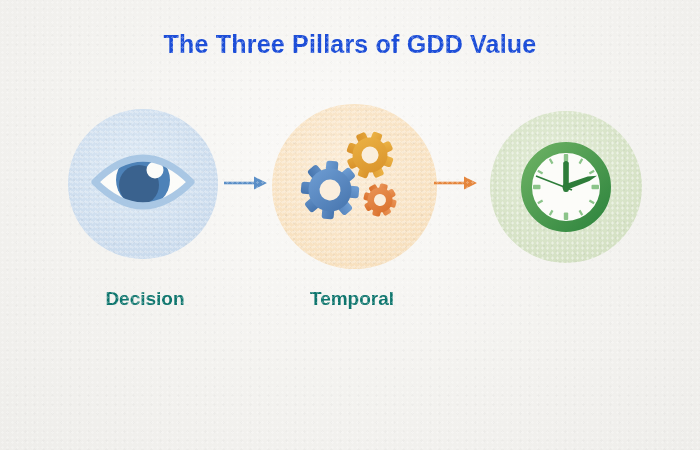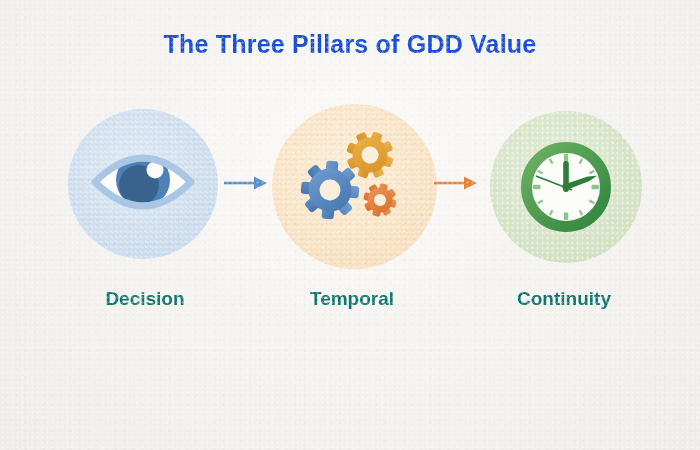--- a/index.html
+++ b/index.html
@@ -168,17 +168,16 @@
     </svg>
   </div>
 
   <div class="label l1">
     <span>Decision</span>
   </div>
   <div class="label l2">
     <span>Temporal</span>
   </div>
   <div class="label l3">
-    <span>Continuity</span>
   </div>
 
   <div class="grain"></div>
 </div>
 
 </body></html>

